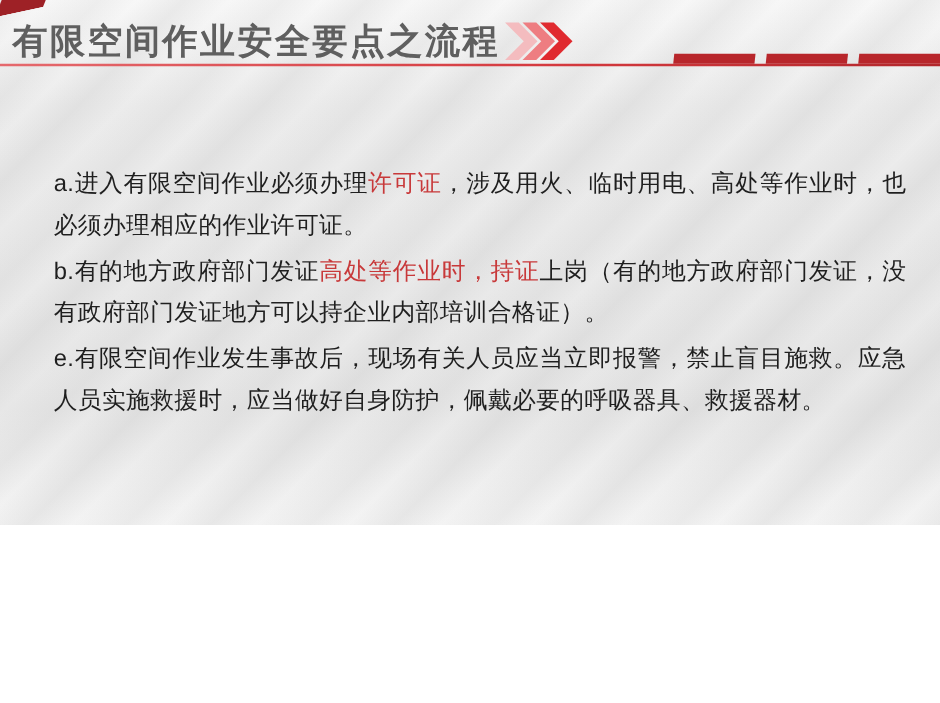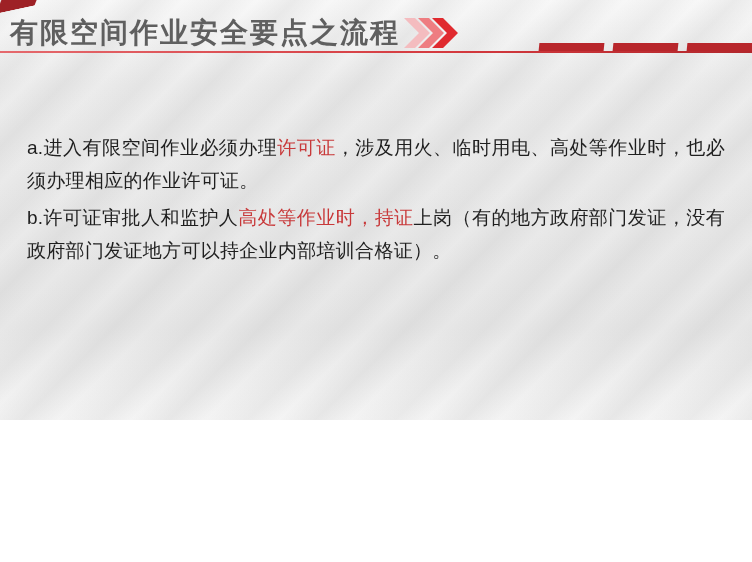--- a/index.html
+++ b/index.html
@@ -37,21 +37,21 @@
   .bar{position:absolute;top:43px;height:8px;background:#b8262b;transform:skewX(-6deg);}
   .bar1{left:539px;width:65px;}
   .bar2{left:613px;width:65px;}
   .bar3{left:687px;width:68px;}
   
   .content{
     position:absolute;left:27px;top:131px;width:698px;
     font-size:19px;line-height:33px;color:#1f1f1f;
     text-align:justify;letter-spacing:0.3px;
   }
-  .para{margin:0 0 4px 0;}
+  .para{margin:0 0 4px 16px;}
   .hl{color:#c8393a;}
 </style>
 </head>
 <body>
 
 <div class="slide">
 
   <div class="corner-accent"></div>
 
   <div class="page-title">有限空间作业安全要点之流程</div>
@@ -64,16 +64,17 @@
     </svg>
   </span>
 
   <div class="header-underline"></div>
   <div class="bar bar1"></div>
   <div class="bar bar2"></div>
   <div class="bar bar3"></div>
 
   <div class="content">
       <p class="para"><span>a.进入有限空间作业必须办理</span><span class="hl">许可证</span><span>，涉及用火、临时用电、高处等作业时，也必须办理相应的作业许可证。</span></p>
-      <p class="para"><span>b.许可证审批人和监护人</span><span class="hl">高处等作业时，持证</span><span>上岗（有的地方政府部门发证，没有政府部门发证地方可以持企业内部培训合格证）。</span></p>
+      <p class="para"><span>b.有的地方政府部门发证</span><span class="hl">高处等作业时，持证</span><span>上岗（有的地方政府部门发证，没有政府部门发证地方可以持企业内部培训合格证）。</span></p>
+      <p class="para"><span>e.有限空间作业发生事故后，现场有关人员应当立即报警，禁止盲目施救。应急人员实施救援时，应当做好自身防护，佩戴必要的呼吸器具、救援器材。</span></p>
     </div>
 
 </div>
 
 </body></html>

